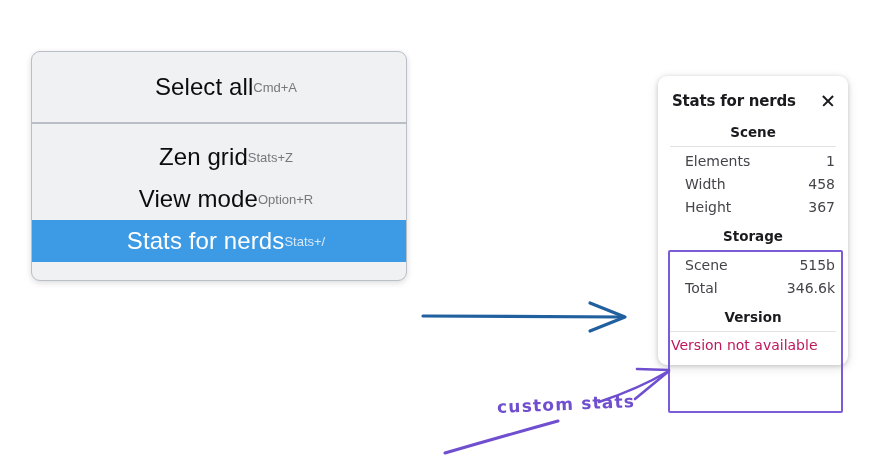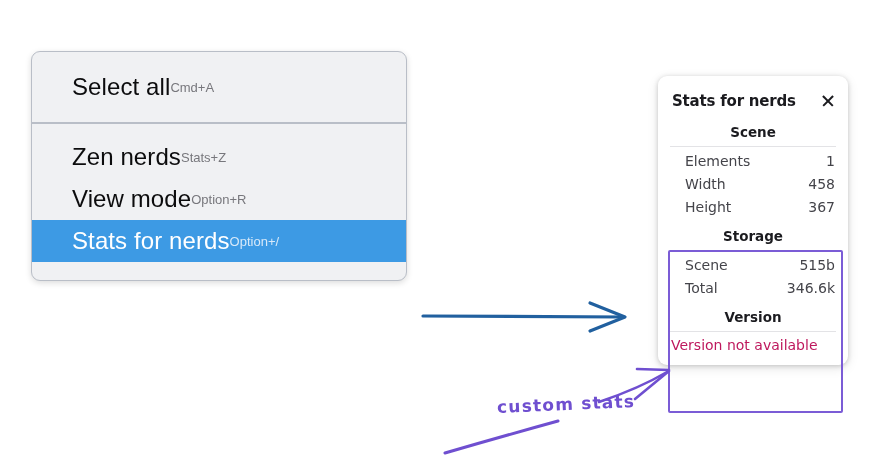--- a/index.html
+++ b/index.html
@@ -35,21 +35,21 @@
   .menu-group.first {
     padding: 14px 0 14px 0;
     border-bottom: 2px solid #b9bec7;
   }
   .menu-group.second {
     padding: 12px 0 18px 0;
   }
   .menu-item {
     display: flex;
     align-items: center;
-    justify-content: flex-start;
+    justify-content: center;
     height: 42px;
     padding: 0 26px 0 40px;
     box-sizing: border-box;
     cursor: default;
   }
   .menu-item .label {
     font-size: 24px;
     color: #0c0c0d;
     letter-spacing: 0.1px;
     white-space: nowrap;
@@ -181,30 +181,30 @@
 
   <div class="menu-group first">
     <div class="menu-item">
       <span class="label">Select all</span>
       <span class="shortcut">Cmd+A</span>
     </div>
   </div>
 
   <div class="menu-group second">
     <div class="menu-item">
-      <span class="label">Zen nerds</span>
+      <span class="label">Zen grid</span>
       <span class="shortcut">Stats+Z</span>
     </div>
     <div class="menu-item">
       <span class="label">View mode</span>
       <span class="shortcut">Option+R</span>
     </div>
     <div class="menu-item highlighted">
       <span class="label">Stats for nerds</span>
-      <span class="shortcut">Option+/</span>
+      <span class="shortcut">Stats+/</span>
     </div>
   </div>
 
 </div>
 
 <div id="stats-panel">
 
   <div class="panel-header">
     <span class="panel-title">Stats for nerds</span>
     <span class="close-icon"></span>

